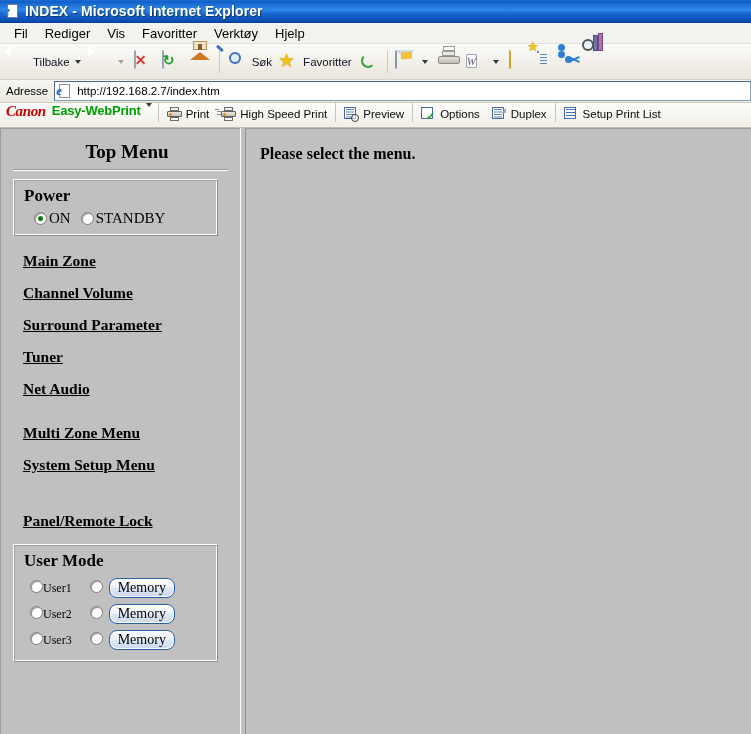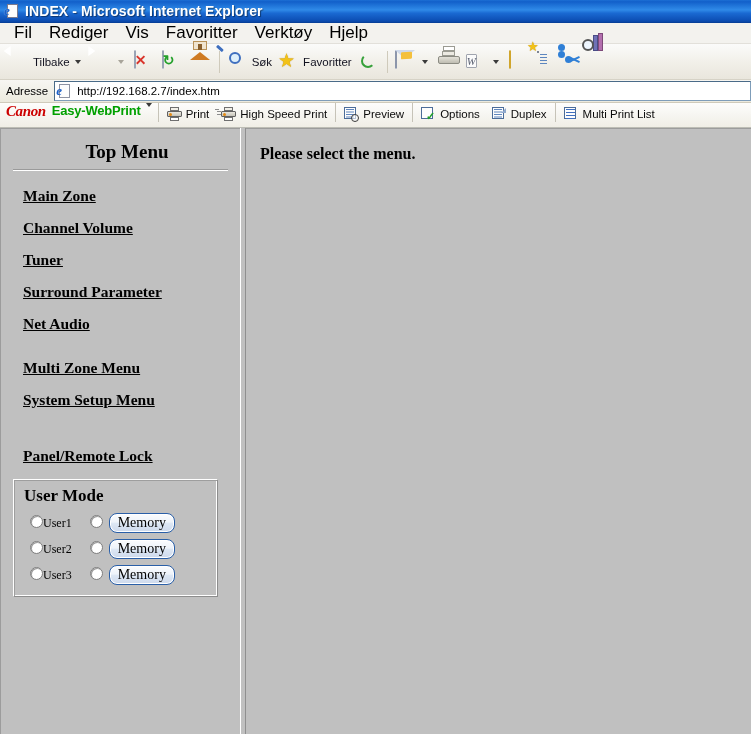--- a/index.html
+++ b/index.html
@@ -59,21 +59,21 @@
   
   .menubar {
     height: 21px;
     background: #f3f2ee;
     display: flex; align-items: center;
     padding-left: 6px;
     box-sizing: border-box;
     border-bottom: 1px solid #e2e0da;
   }
   .menubar .mi {
-    font-size: 17px;
+    font-size: 13px;
     color: #000;
     padding: 2px 9px 2px 8px;
     white-space: nowrap;
     cursor: default;
   }
 
   
   .toolbar {
     height: 36px;
     background: linear-gradient(to bottom, #fbfbfa 0%, #f1efe8 55%, #e9e6dd 100%);
@@ -459,37 +459,46 @@
           <span class="fold"></span>
         </span>
       <span class="cb-label">Duplex</span>
     </div>
     <span class="cb-sep"></span>
     <div class="cb-item">
       <span class="ci2">
           <span class="doc"></span>
           <span class="bars"></span>
         </span>
-      <span class="cb-label">Multi Print List</span>
+      <span class="cb-label">Setup Print List</span>
     </div>
   </div>
 
   <div class="frameset">
 
     <div class="frame-left">
 
       <div class="top-menu-title">Top Menu</div>
       <hr class="rule">
 
+      <fieldset class="box">
+        <div class="box-title">Power</div>
+        <div class="radio-row">
+          <span class="radio checked"></span>
+          <span class="radio-label">ON</span>
+          <span class="radio"></span>
+          <span class="radio-label">STANDBY</span>
+        </div>
+      </fieldset>
 
       <div class="menu-links">
         <div><a class="menu-link">Main Zone</a></div>
         <div><a class="menu-link">Channel Volume</a></div>
+        <div><a class="menu-link">Surround Parameter</a></div>
         <div><a class="menu-link">Tuner</a></div>
-        <div><a class="menu-link">Surround Parameter</a></div>
         <div><a class="menu-link">Net Audio</a></div>
         <div><a class="menu-link gap-top">Multi Zone Menu</a></div>
         <div><a class="menu-link">System Setup Menu</a></div>
         <div><a class="menu-link gap-big">Panel/Remote Lock</a></div>
       </div>
 
       <fieldset class="box">
         <div class="box-title">User Mode</div>
         <table class="user-table">
           <tbody>

